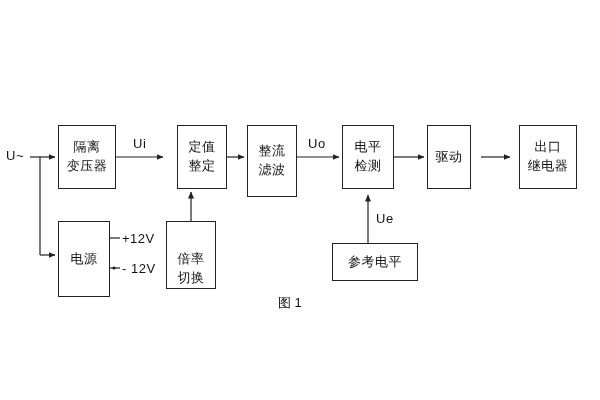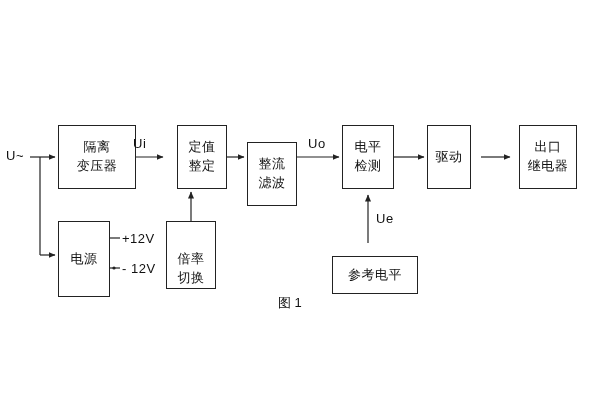--- a/index.html
+++ b/index.html
@@ -83,31 +83,31 @@
     <path d="M110,268 L120,268" stroke="#222222" stroke-width="1.2" fill="none"></path>
     <circle cx="114" cy="268" r="1.6" fill="#222222"></circle>
 
     <path d="M191,221 L191,192" stroke="#222222" stroke-width="1.2" fill="none" marker-end="url(#ah)"></path>
 
     <path d="M368,243 L368,195" stroke="#222222" stroke-width="1.2" fill="none" marker-end="url(#ah)"></path>
   </svg>
 
   <div class="lbl" style="left:6px; top:148px;">U~</div>
 
-  <div class="box" style="left:58px; top:125px; width:78px; height:64px;">
+  <div class="box" style="left:58px; top:125px; width:58px; height:64px;">
     <span class="ln">隔离</span>
     <span class="ln">变压器</span>
   </div>
 
   <div class="box" style="left:166px; top:125px; width:50px; height:64px;margin-left:11px;">
     <span class="ln">定值</span>
     <span class="ln">整定</span>
   </div>
 
-  <div class="box" style="left:247px; top:142px; width:50px; height:64px;">
+  <div class="box" style="left:247px; top:125px; width:50px; height:72px;">
     <span class="ln">整流</span>
     <span class="ln">滤波</span>
   </div>
 
   <div class="box" style="left:342px; top:125px; width:52px; height:64px;align-items:center;">
     <span class="ln">电平</span>
     <span class="ln">检测</span>
   </div>
 
   <div class="box" style="left:427px; top:125px; width:44px; height:64px;font-family:Liberation Serif, serif;">
@@ -121,21 +121,21 @@
 
   <div class="box" style="left:58px; top:221px; width:52px; height:76px;">
     <span class="ln">电源</span>
   </div>
 
   <div class="box" style="left:166px; top:221px; width:50px; height:68px;justify-content:flex-end;">
     <span class="ln">倍率</span>
     <span class="ln">切换</span>
   </div>
 
-  <div class="box" style="left:332px; top:243px; width:86px; height:38px;margin-top:13px;">
+  <div class="box" style="left:332px; top:243px; width:86px; height:38px;">
     <span class="ln">参考电平</span>
   </div>
 
   <div class="lbl" style="left:133px; top:136px;">Ui</div>
   <div class="lbl" style="left:308px; top:136px;">Uo</div>
   <div class="lbl" style="left:376px; top:211px;">Ue</div>
   <div class="lbl" style="left:122px; top:231px;">+12V</div>
   <div class="lbl" style="left:122px; top:261px;">- 12V</div>
 
   <div class="caption" style="left:278px; top:294px;">图 1</div>

